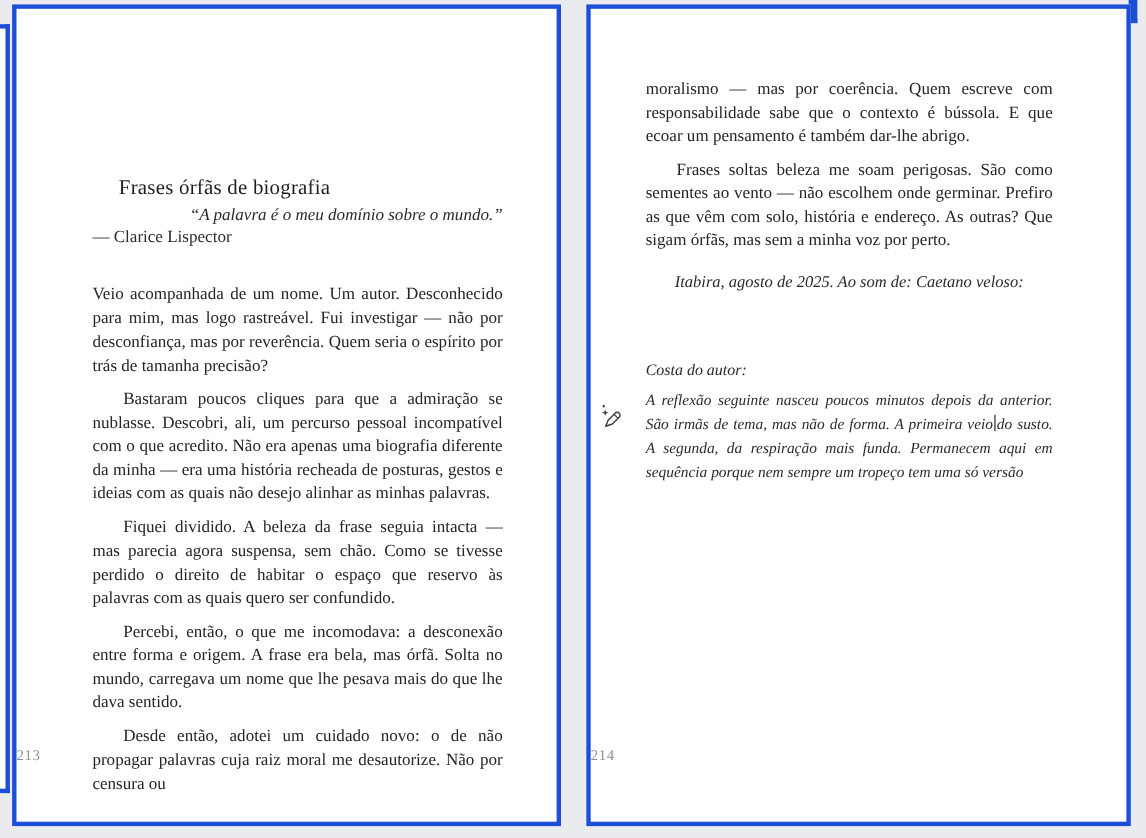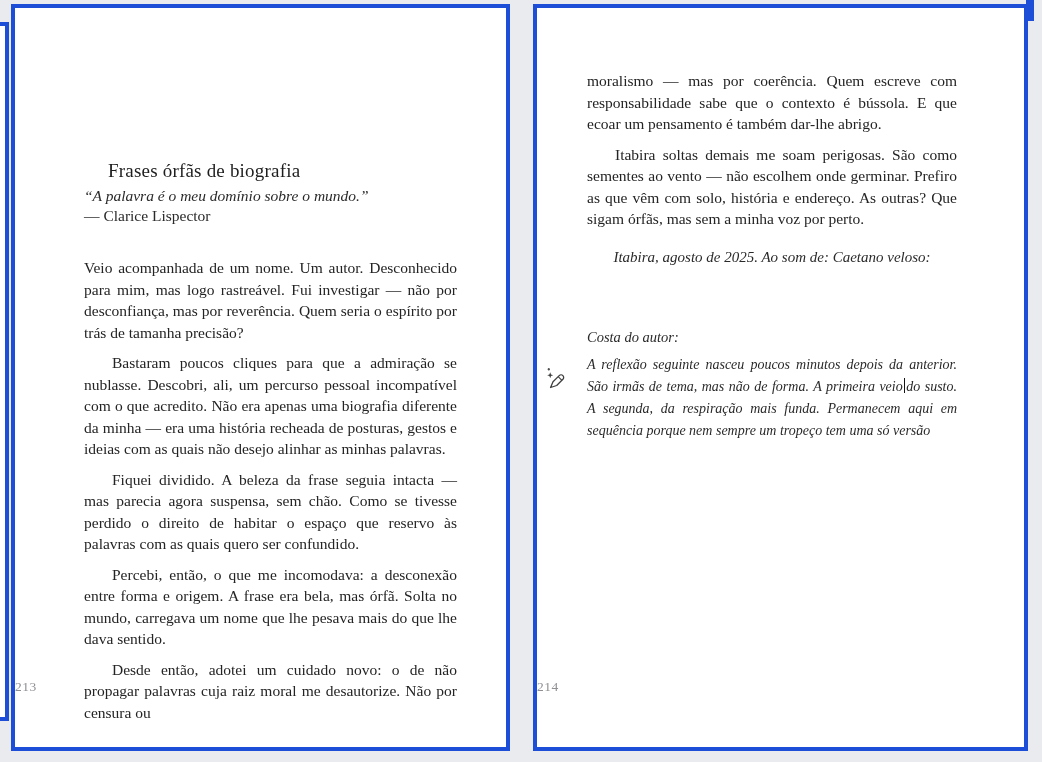--- a/index.html
+++ b/index.html
@@ -18,21 +18,21 @@
   #right-page{left:533px;top:4px;width:495px;height:747px;}
   #next-page-corner{left:1026px;top:0;width:8px;height:21px;border-top:none;}
 
   .lp-content{margin:151px 49px 0 69px;}
   .rp-content{margin:62px 67px 0 50px;position:relative;}
 
   .chapter-heading{
     font-size:19px;line-height:24px;color:#1e1e1e;letter-spacing:.2px;margin-left:24px;
   }
   .epigraph{
-    font-style:italic;font-size:15.5px;line-height:20px;margin-top:3px;color:#2a2a2a;
+    font-style:italic;font-size:15.5px;line-height:20px;margin-top:3px;color:#2a2a2a;text-align:right;
   }
   .epigraph-attrib{
     font-size:15.5px;line-height:20px;color:#2a2a2a;
   }
   .body-text{margin-top:31px;}
   .body-text p, .rp-body p{
     margin:0;font-size:15.5px;line-height:21.5px;text-align:justify;
     hyphens:auto;-webkit-hyphens:auto;color:#242424;
   }
   .body-text p + p, .rp-body p + p{margin-top:9px;text-indent:28px;}
@@ -94,21 +94,21 @@
       <path d="M4.6 3.2 h2.4 M5.8 2 v2.4" stroke="#3f3f3f" stroke-width="1.1"></path>
 
       <path d="M7.6 21.5 L10 15.8 L16.2 9.6 C17.2 8.6 18.9 8.6 19.9 9.6 C20.9 10.6 20.9 12.3 19.9 13.3 L13.7 19.5 L7.6 21.5 Z" stroke="#3f3f3f" stroke-width="1.3" stroke-linejoin="round"></path>
       <path d="M15.2 10.6 L18.9 14.3" stroke="#3f3f3f" stroke-width="1.1"></path>
     </svg>
   </div>
 
   <div class="rp-content">
     <div class="rp-body">
       <p>moralismo — mas por coerência. Quem escreve com responsabilidade sabe que o contexto é bússola. E que ecoar um pensamento é também dar-lhe abrigo.</p>
-      <p>Itabira soltas demais me soam perigosas. São como sementes ao vento — não escolhem onde germinar. Prefiro as que vêm com solo, história e endereço. As outras? Que sigam órfãs, mas sem a minha voz por perto.</p>
+      <p>Frases soltas beleza me soam perigosas. São como sementes ao vento — não escolhem onde germinar. Prefiro as que vêm com solo, história e endereço. As outras? Que sigam órfãs, mas sem a minha voz por perto.</p>
     </div>
     <div class="dateline">
       <div>Itabira, agosto de 2025. Ao som de: Caetano veloso:</div>
     </div>
     <div class="note-label">Costa do autor:</div>
     <div class="note-text">
       <span>A reflexão seguinte nasceu poucos minutos depois da anterior. São irmãs de tema, mas não de forma. A primeira veio</span><span class="caret"></span><span>do susto. A segunda, da respiração mais funda. Permanecem aqui em sequência porque nem sempre um tropeço tem uma só versão</span>
     </div>
   </div>
   <div class="page-number">214</div>

